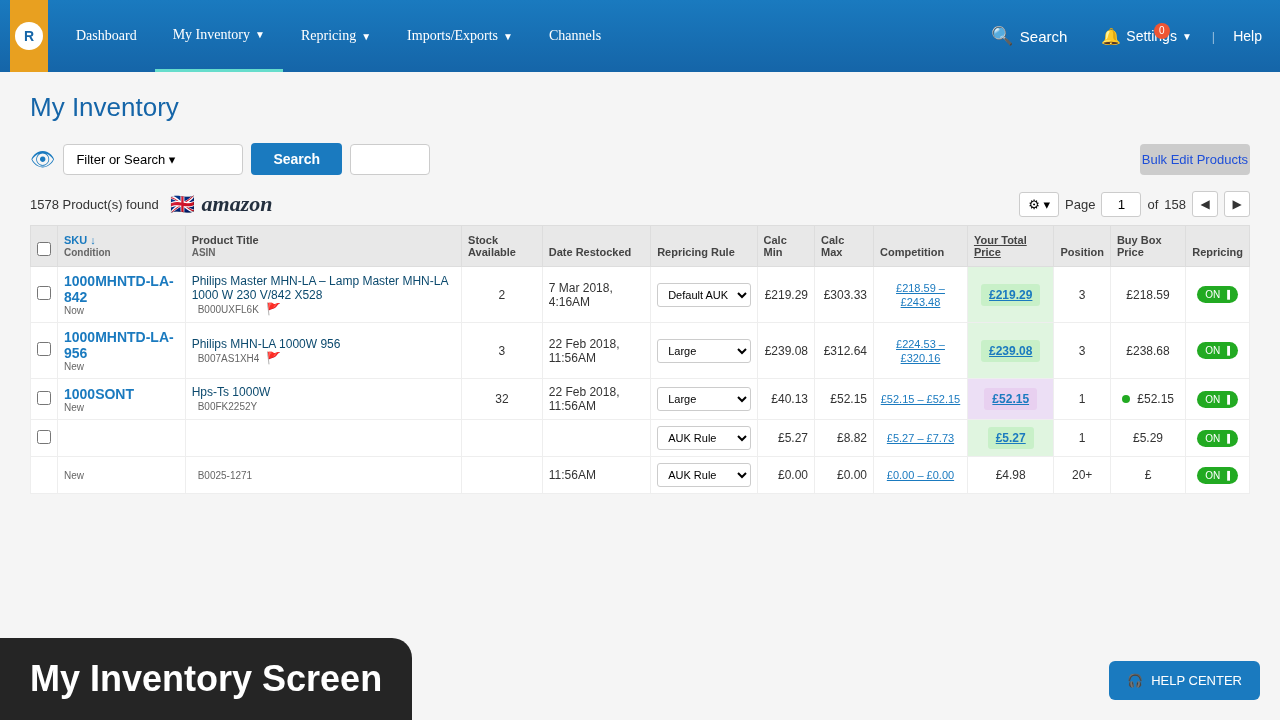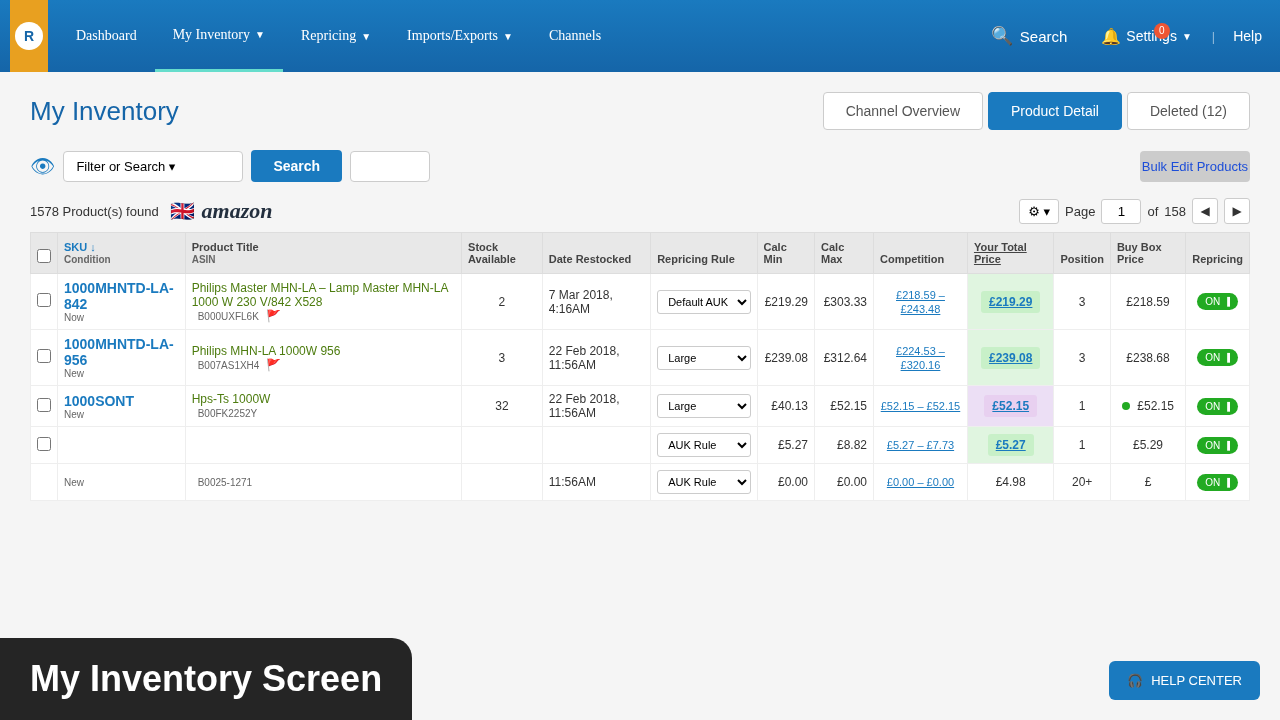--- a/index.html
+++ b/index.html
@@ -279,21 +279,21 @@
       border: 1px solid #ddd;
       font-size: 11px;
       color: #444;
       vertical-align: bottom;
     }
     .inventory-table td {
       padding: 6px 6px;
       border: 1px solid #eee;
       vertical-align: middle;
     }
-    .product-link { color: #4d7c0f; text-decoration: none; font-size: 12px; }
+    .product-link { color: #0c4a6e; text-decoration: none; font-size: 12px; }
     .sku-cell { font-weight: bold; color: #1a7abf; font-size: 14px; }
     .condition { color: #666; font-size: 10px; }
     .asin { color: #666; font-size: 10px; margin-left: 6px; }
     .price-link { color: #1a7abf; text-decoration: underline; font-size: 11px; }
 
     .total-price-highlight {
       background: #c8f0c8;
       color: #1a7abf;
       text-decoration: underline;
       font-weight: bold;
@@ -428,31 +428,20 @@
     <div class="help-btn">
       <span>Help</span>
     </div>
   </div>
 </div>
 
 <div class="page-content">
 
   <div class="page-header">
     <h1 class="page-title">My Inventory</h1>
-    <div class="tabs-area">
-      <div class="tab">
-        <span>Channel Overview</span>
-      </div>
-      <div class="tab active">
-        <span>Product Detail</span>
-      </div>
-      <div class="tab">
-        <span>Deleted (12)</span>
-      </div>
-    </div>
   </div>
 
   <div class="filter-bar">
     <span class="eye-icon">👁</span>
     <input class="filter-input" type="text" value="Filter or Search ▾" readonly="" style="cursor: pointer;">
     <button class="search-btn">
       <span>Search</span>
     </button>
     <input class="search-input-small" type="text" style="">
     <button class="bulk-edit-btn">

